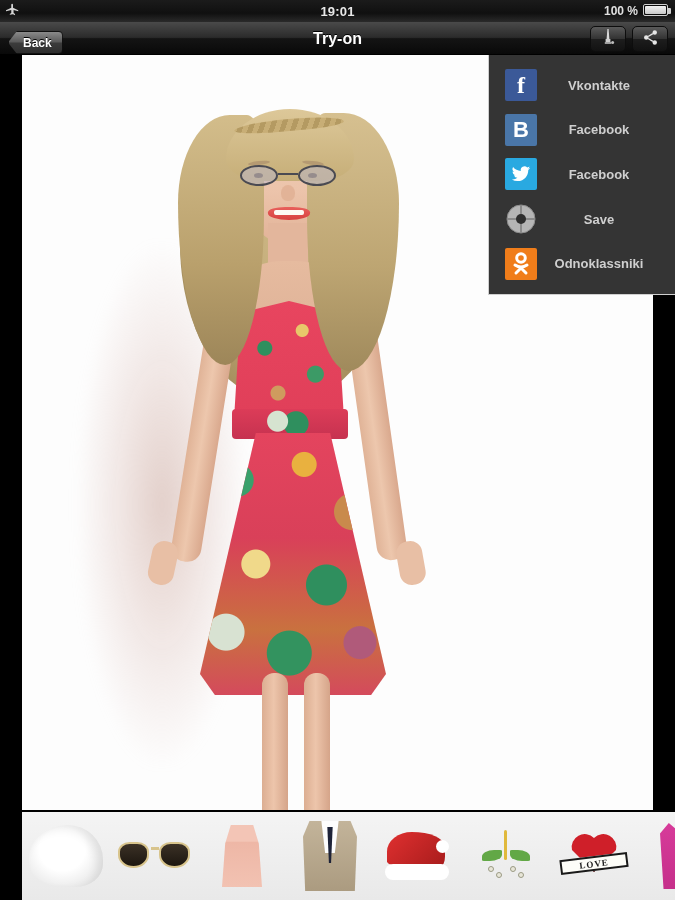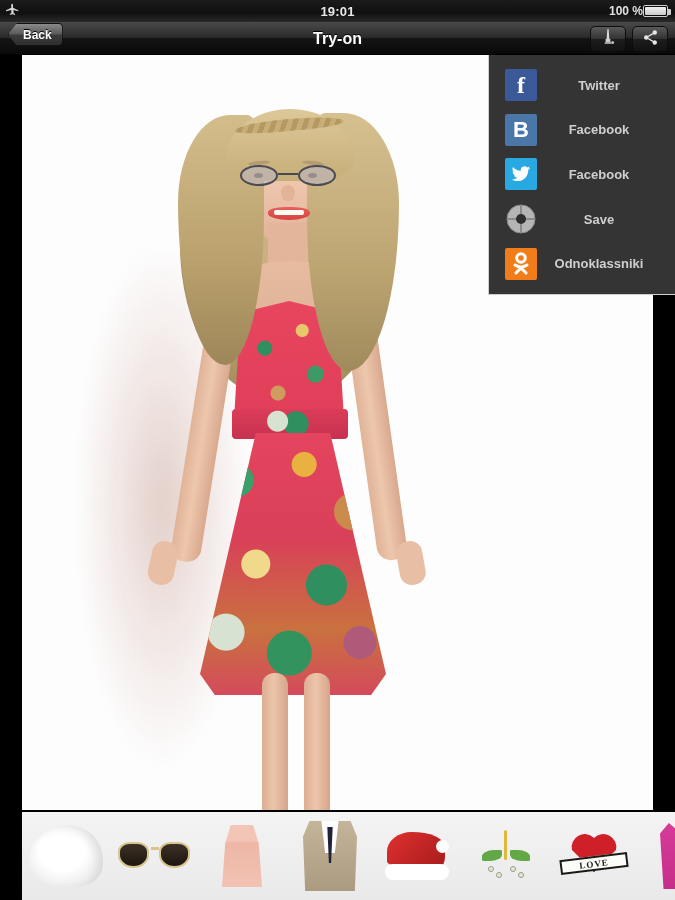--- a/index.html
+++ b/index.html
@@ -13,39 +13,39 @@
 
   
   .statusbar {
     position: absolute; left: 0; top: 0; width: 675px; height: 22px;
     background: linear-gradient(to bottom, #1b1b1b 0%, #101010 60%, #2a2a2a 100%);
     display: flex; align-items: center; color: #d8d8d8;
     font-size: 12px; font-weight: bold;
   }
   .sb-left { position: absolute; left: 6px; top: 2px; display: flex; align-items: center; gap: 5px; }
   .sb-center { position: absolute; left: 0; right: 0; text-align: center; font-size: 13px; color: #e8e8e8; letter-spacing: .2px; }
-  .sb-right { position: absolute; right: 7px; display: flex; align-items: center; font-size: 12px; color: #e0e0e0; }
+  .sb-right { position: absolute; right: 7px; display: flex; gap: 5px; font-size: 12px; color: #e0e0e0; }
   .plane-icon svg { display: block; }
   .battery { position: relative; width: 25px; height: 12px; border: 1px solid #cfcfcf; border-radius: 2px; background: #0b0b0b; }
   .battery::after { content:""; position: absolute; right: -4px; top: 3px; width: 3px; height: 6px; background: #cfcfcf; border-radius: 0 1px 1px 0; }
   .battery-fill { position: absolute; left: 1px; top: 1px; bottom: 1px; width: 21px; background: linear-gradient(to bottom,#f2f2f2,#c9c9c9); border-radius: 1px; }
 
   
   .navbar {
     position: absolute; left: 0; top: 22px; width: 675px; height: 33px;
     background: linear-gradient(to bottom, #4a4a4a 0%, #2b2b2b 48%, #141414 52%, #090909 100%);
     border-bottom: 1px solid #000;
   }
   .navtitle {
     position: absolute; left: 0; right: 0; top: 0; height: 33px;
     line-height: 33px; text-align: center; color: #fff;
     font-size: 16px; font-weight: bold; text-shadow: 0 -1px 0 #000;
   }
   .back-btn {
-    position: absolute; left: 8px; top: 1px; height: 23px; padding: 0 10px 0 14px;
+    position: absolute; left: 8px; top: 9px; height: 23px; padding: 0 10px 0 14px;
     display: flex; align-items: center; color: #fff; font-size: 12px; font-weight: bold;
     text-shadow: 0 -1px 0 #000; cursor: pointer;
     background: linear-gradient(to bottom, #8a8a8a 0%, #5a5a5a 48%, #3c3c3c 52%, #2e2e2e 100%);
     border: 1px solid #111; border-radius: 4px;
     clip-path: polygon(9px 0, 100% 0, 100% 100%, 9px 100%, 0 50%);
   }
   .nav-right { position: absolute; right: 7px; top: 4px; display: flex; gap: 6px; }
   .nav-btn {
     width: 36px; height: 26px; border-radius: 5px; border: 1px solid #0d0d0d;
     background: linear-gradient(to bottom, #5a5a5a 0%, #343434 48%, #1d1d1d 52%, #121212 100%);
@@ -310,21 +310,21 @@
       <div class="nose"></div>
       <div class="lips"></div>
       <div class="teeth"></div>
     </div>
   </div>
 
   <div class="share-panel">
 
     <div class="share-row">
       <span class="share-ico ico-fb">f</span>
-      <span class="share-label">Twitter</span>
+      <span class="share-label">Vkontakte</span>
     </div>
 
     <div class="share-row">
       <span class="share-ico ico-vk">B</span>
       <span class="share-label">Facebook</span>
     </div>
 
     <div class="share-row">
       <span class="share-ico ico-tw">
         <svg width="22" height="20" viewBox="0 0 24 24">

